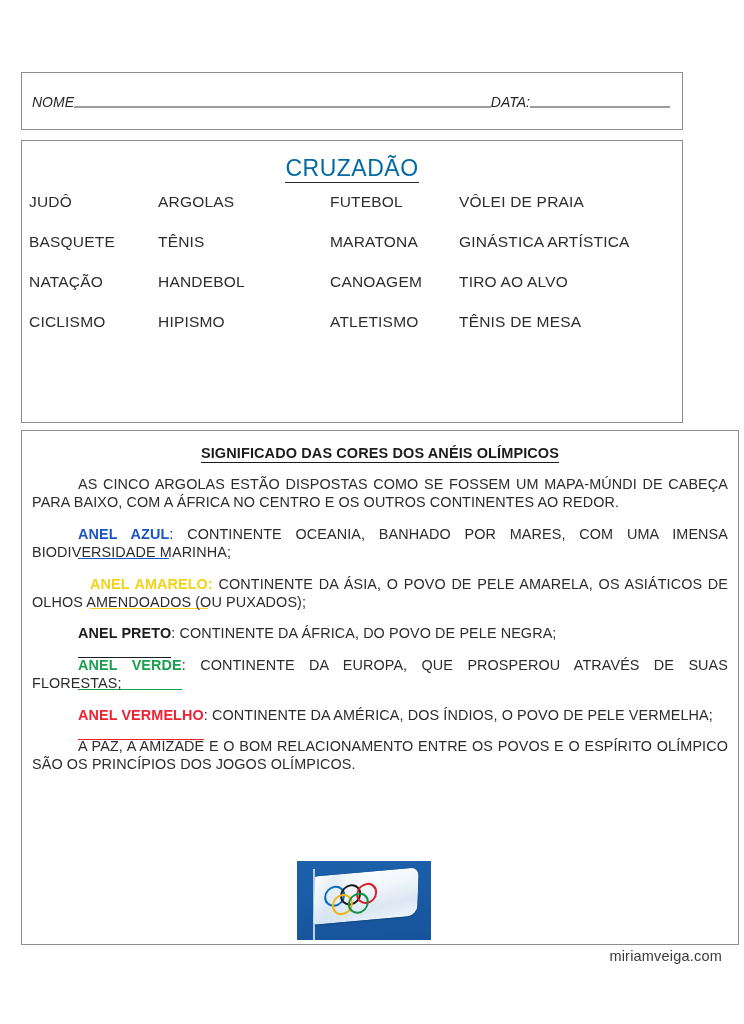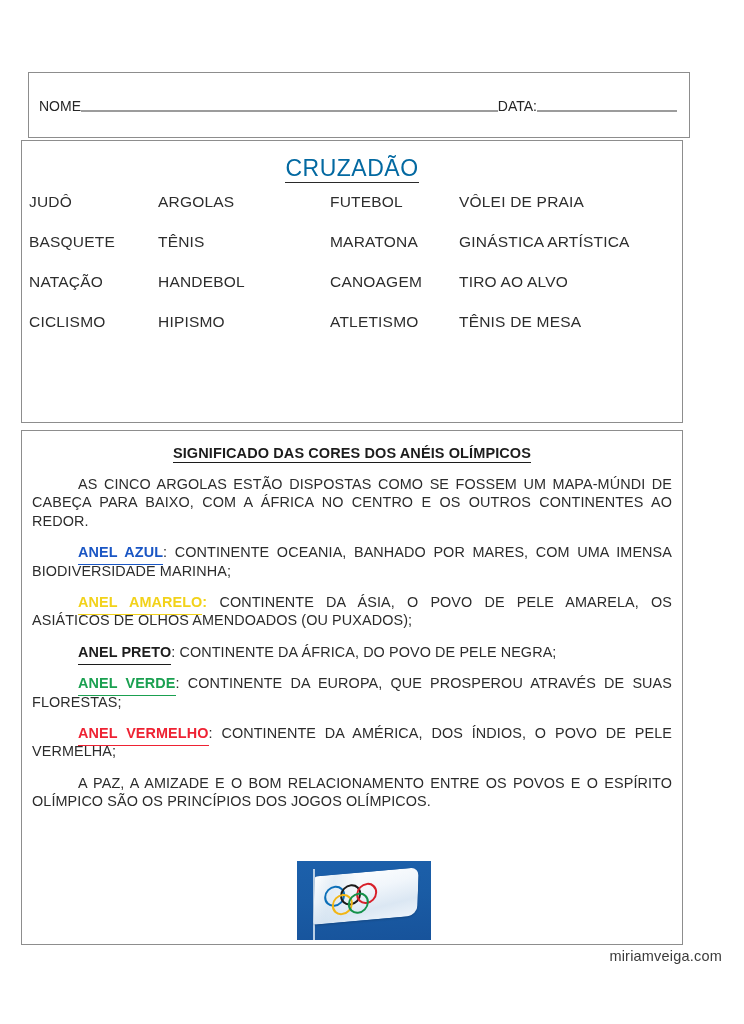--- a/index.html
+++ b/index.html
@@ -46,24 +46,25 @@
     text-align: center;
     font-weight: bold;
     font-size: 14.5px;
     letter-spacing: .2px;
     color: #1d1d1d;
     font-family: "DejaVu Sans", sans-serif;
   }
 
   
   #namedate-box {
-    left: 28px;
+    left: 21px;
     top: 72px;
     width: 662px;
-    height: 66px;
+    height: 58px;
+    font-style: italic;
   }
   .nd-row {
     position: absolute;
     left: 10px;
     right: 12px;
     top: 50%;
     transform: translateY(-50%);
     display: flex;
     align-items: flex-end;
     font-size: 14px;
@@ -127,21 +128,21 @@
   }
   .wc0 { left: 0px; }
   .wc1 { left: 129px; }
   .wc2 { left: 301px; }
   .wc3 { left: 430px; }
 
   
   #meaning-box {
     left: 21px;
     top: 430px;
-    width: 662px;
+    width: 718px;
     height: 515px;
   }
   #meaning-title {
     position: absolute;
     left: 0; right: 0;
     top: 14px;
     text-align: center;
     font-size: 14.5px;
     font-weight: bold;
     letter-spacing: .1px;
@@ -166,21 +167,21 @@
     color: #2c2c2c;
     margin: 0 0 13px 0;
     text-indent: 46px;
     letter-spacing: .1px;
   }
   .para:last-child { margin-bottom: 0; }
 
   .anel {
     font-weight: bold;
     border-bottom: 1.6px solid currentColor;
-    padding-bottom: 4px;
+    padding-bottom: 16px;
   }
   .anel-colon { font-weight: bold; }
 
   
   #flag-figure {
     position: absolute;
     left: 297px;
     top: 861px;
     width: 134px;
     height: 79px;
@@ -298,21 +299,21 @@
     <div id="meaning-title">
       <span>SIGNIFICADO DAS CORES DOS ANÉIS OLÍMPICOS</span>
     </div>
 
     <div id="meaning-body">
 
       <p class="para">AS CINCO ARGOLAS ESTÃO DISPOSTAS COMO SE FOSSEM UM MAPA-MÚNDI DE CABEÇA PARA BAIXO, COM A ÁFRICA NO CENTRO E OS OUTROS CONTINENTES AO REDOR.</p>
 
       <p class="para"><span class="anel" style="color: rgb(26, 86, 196);">ANEL AZUL</span><span>: CONTINENTE OCEANIA, BANHADO POR MARES, COM UMA IMENSA BIODIVERSIDADE MARINHA;</span></p>
 
-      <p class="para"><span class="anel" style="color: rgb(242, 210, 26);">ANEL AMARELO</span><span><span class="anel-colon" style="color: rgb(242, 210, 26);">:</span> CONTINENTE DA ÁSIA, O POVO DE PELE AMARELA, OS ASIÁTICOS DE OLHOS AMENDOADOS (OU PUXADOS);</span></p>
+      <p class="para"><span class="anel" style="color: rgb(242, 210, 26); margin-left: 12px;">ANEL AMARELO</span><span><span class="anel-colon" style="color: rgb(242, 210, 26);">:</span> CONTINENTE DA ÁSIA, O POVO DE PELE AMARELA, OS ASIÁTICOS DE OLHOS AMENDOADOS (OU PUXADOS);</span></p>
 
       <p class="para"><span class="anel" style="color: rgb(28, 28, 28);">ANEL PRETO</span><span>: CONTINENTE DA ÁFRICA, DO POVO DE PELE NEGRA;</span></p>
 
       <p class="para"><span class="anel" style="color: rgb(26, 160, 80);">ANEL VERDE</span><span>: CONTINENTE DA EUROPA, QUE PROSPEROU ATRAVÉS DE SUAS FLORESTAS;</span></p>
 
       <p class="para"><span class="anel" style="color: rgb(238, 34, 51);">ANEL VERMELHO</span><span>: CONTINENTE DA AMÉRICA, DOS ÍNDIOS, O POVO DE PELE VERMELHA;</span></p>
 
       <p class="para">A PAZ, A AMIZADE E O BOM RELACIONAMENTO ENTRE OS POVOS E O ESPÍRITO OLÍMPICO SÃO OS PRINCÍPIOS DOS JOGOS OLÍMPICOS.</p>
 
     </div>

